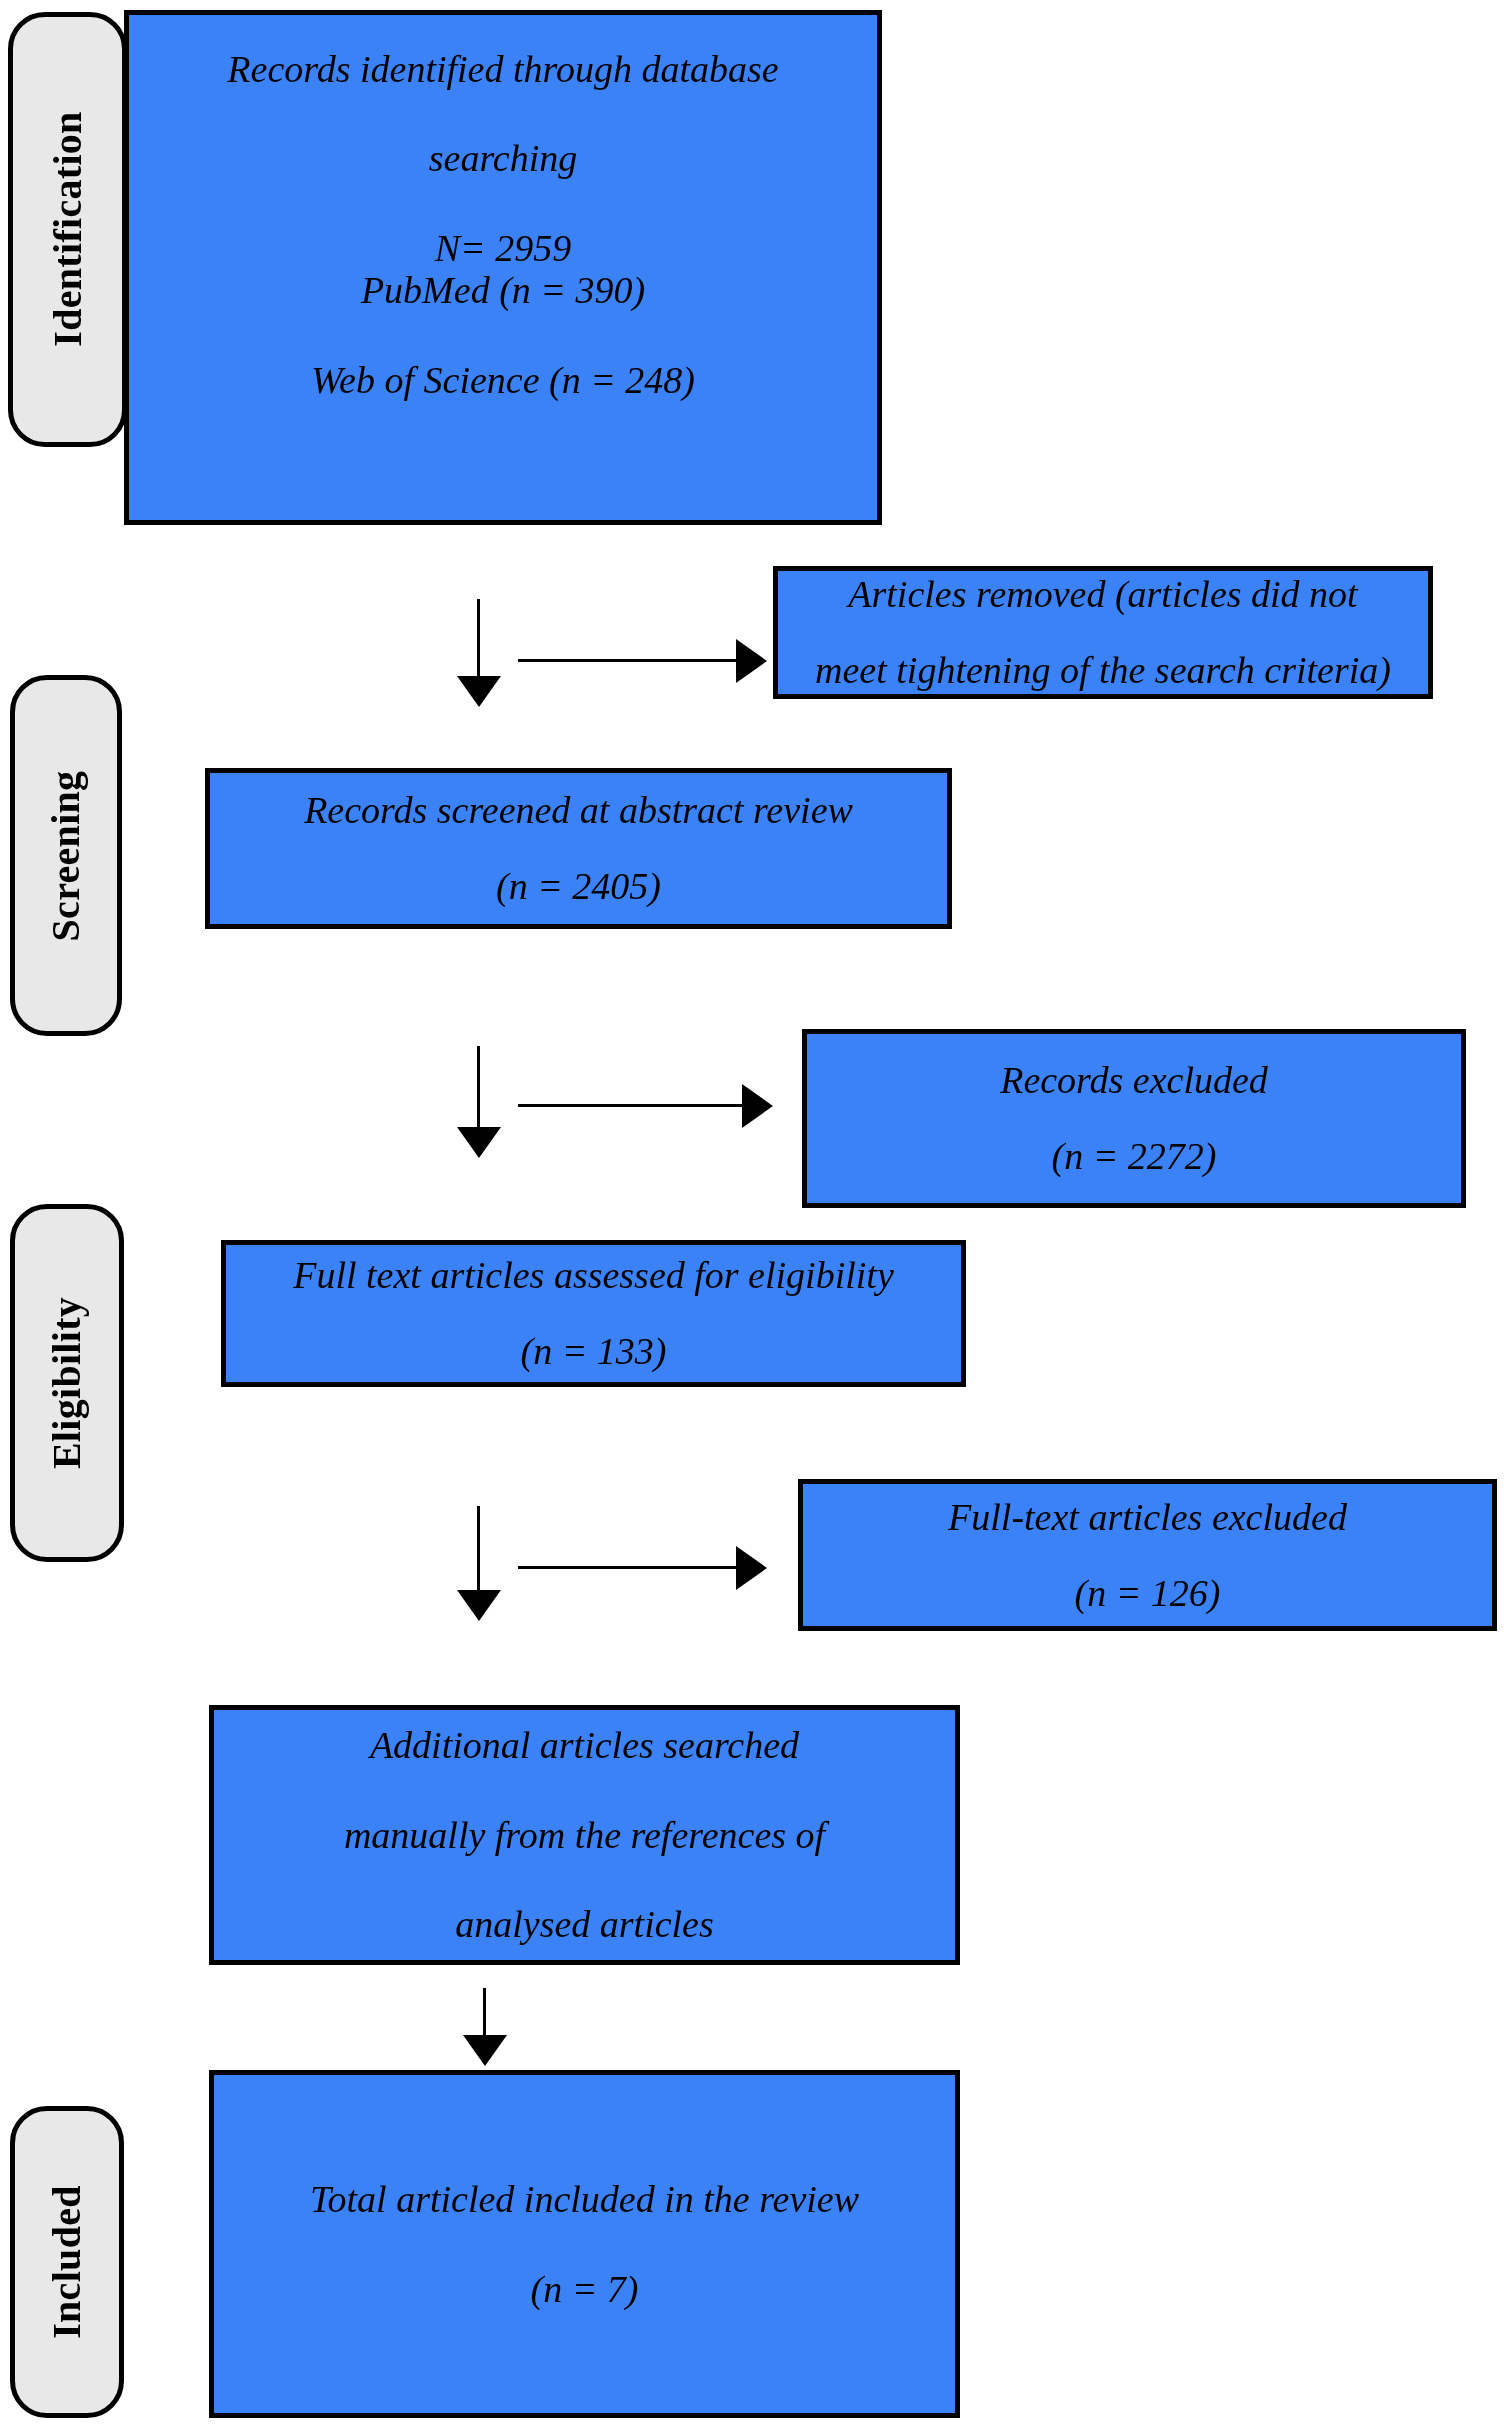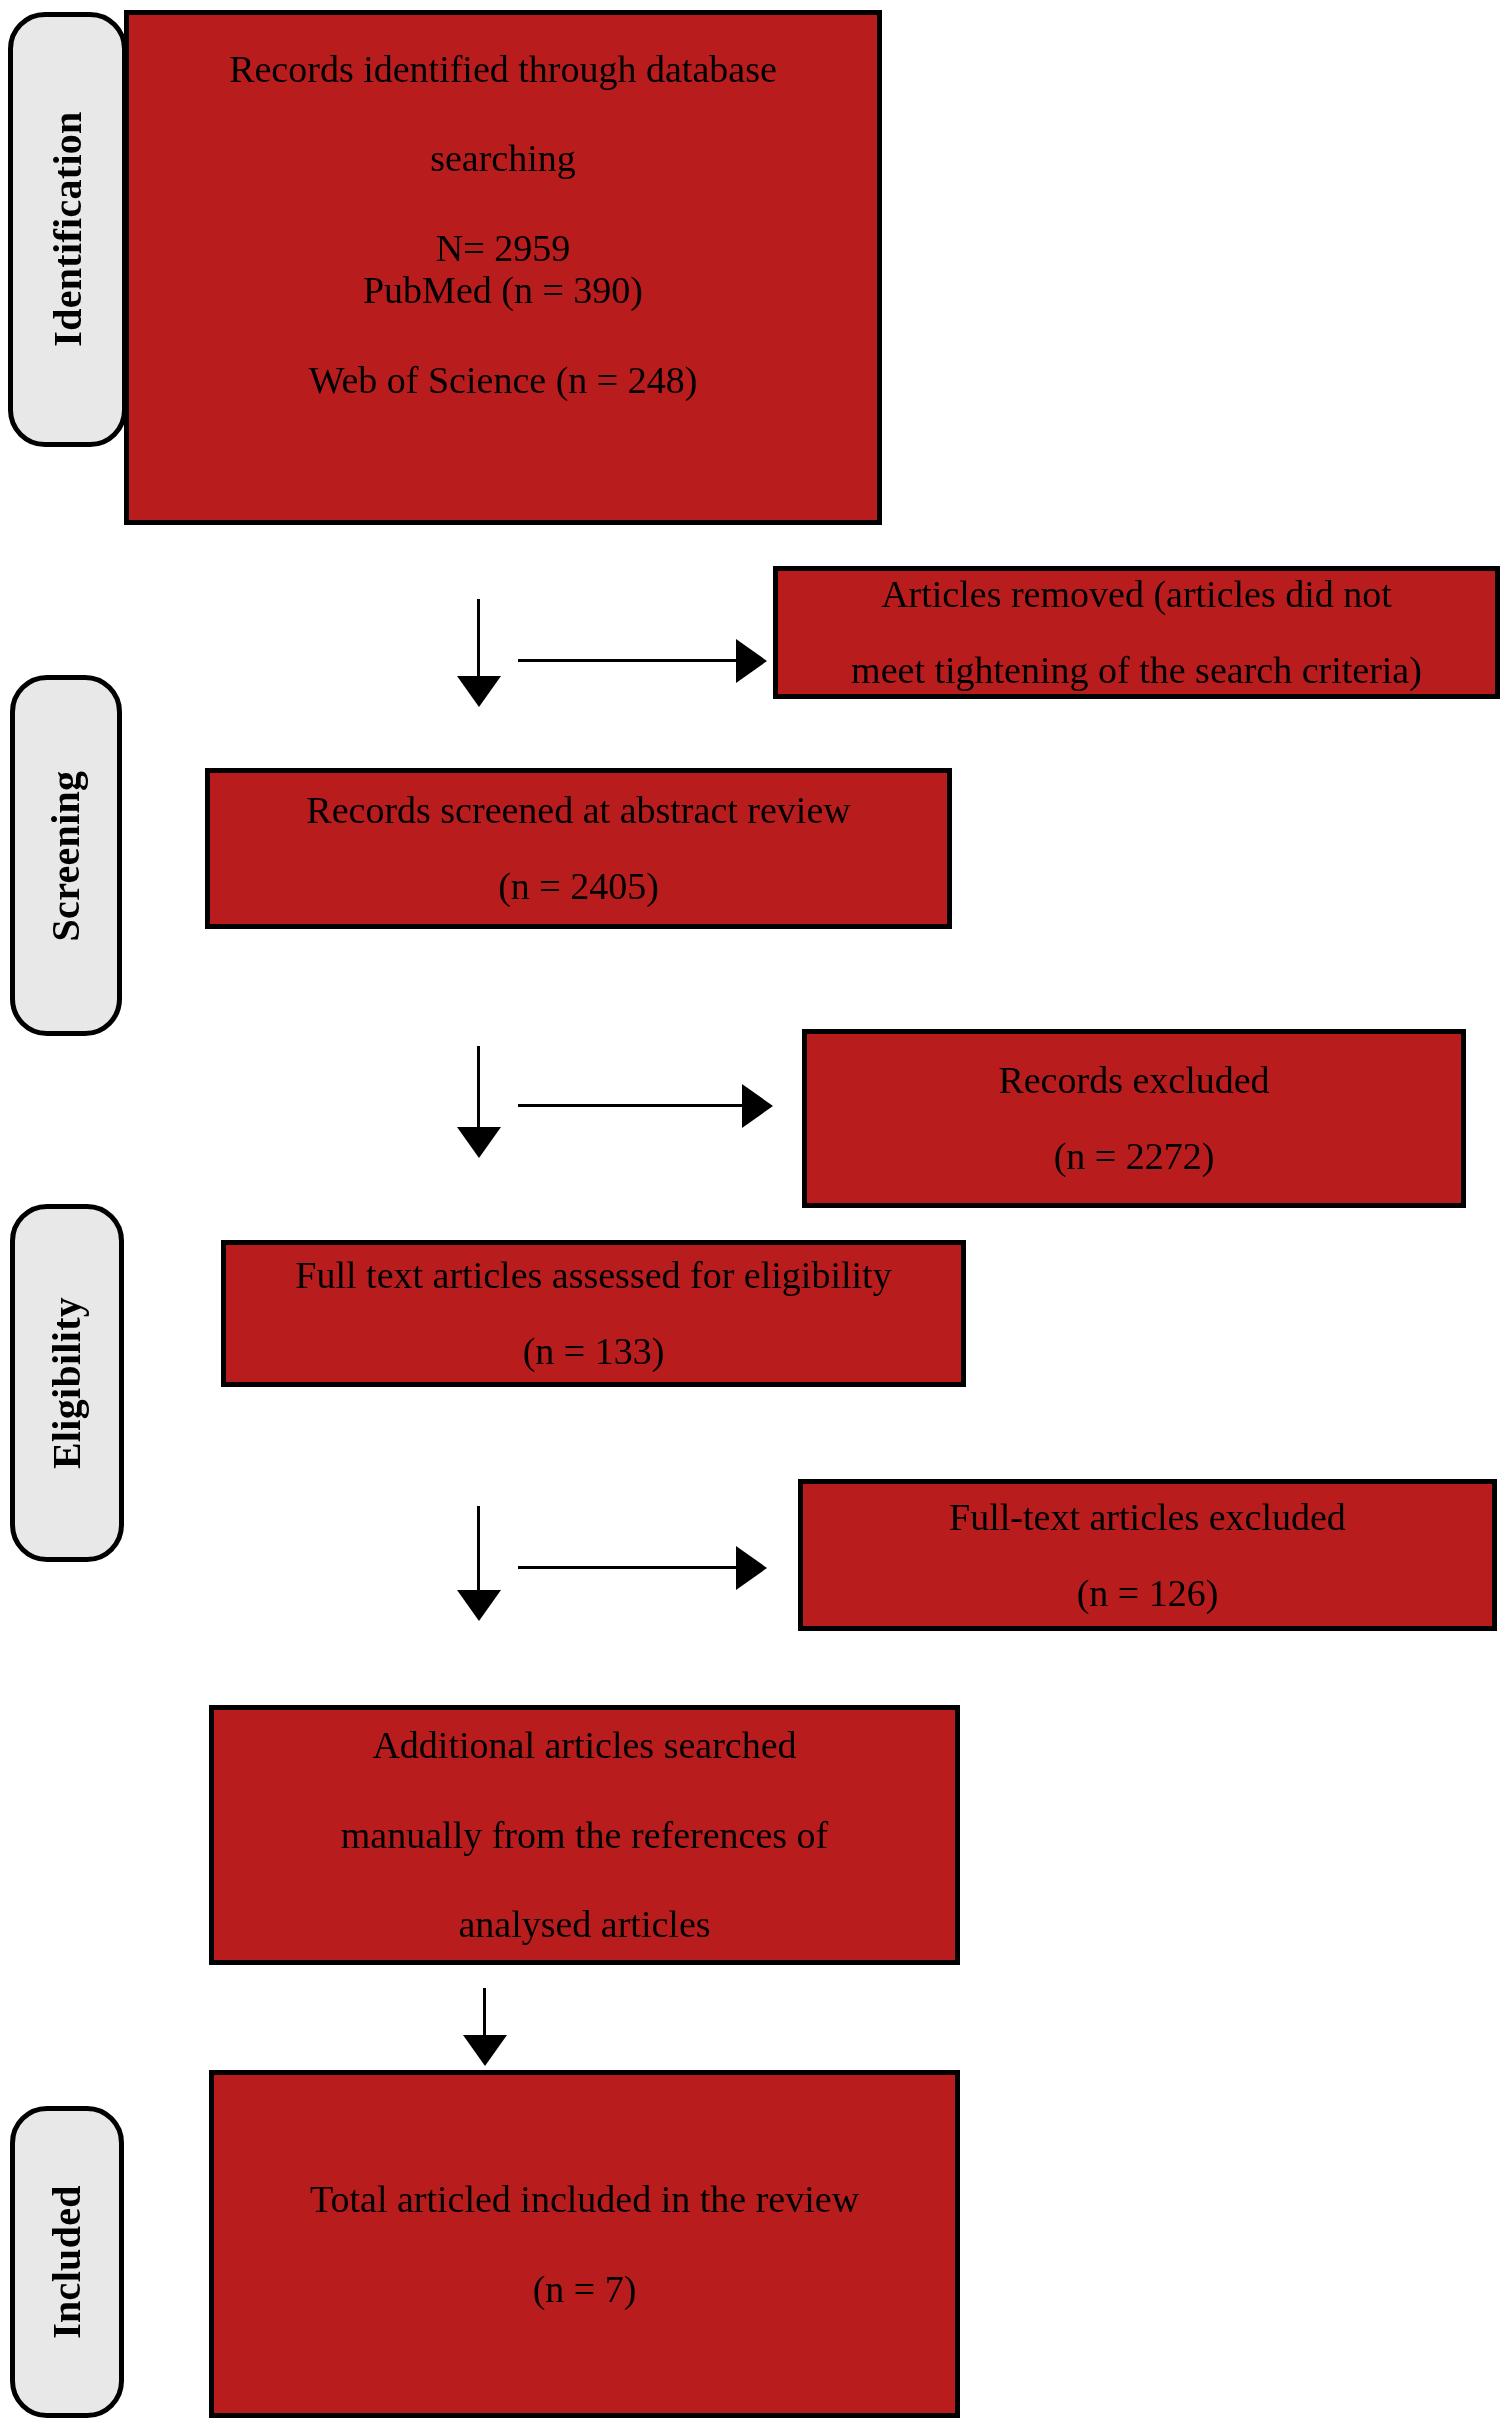--- a/index.html
+++ b/index.html
@@ -37,28 +37,29 @@
     font-size: 40px;
     font-weight: bold;
     letter-spacing: 0.3px;
     line-height: 1;
     color: #000000;
   }
 
   
   .flow-box {
     position: absolute;
-    background: #b91c1c;
+    background: #3b82f6;
     border: 5.7px solid #000000;
     box-sizing: border-box;
     display: flex;
     flex-direction: column;
     align-items: center;
     justify-content: center;
     z-index: 3;
+    font-style: italic;
   }
   .flow-box .line {
     font-size: 38px;
     line-height: 1.12;
     text-align: center;
     white-space: nowrap;
     color: #000000;
   }
   .flow-box .line.gap-md    { margin-top: 47px; }
   .flow-box .line.gap-sm    { margin-top: 33px; }
@@ -145,21 +146,21 @@
   <div class="arrow-v" style="left:457px; top:599px; width:43px; height:108px;">
     <div class="shaft" style="height:78px;"></div>
     <div class="head"></div>
   </div>
 
   <div class="arrow-h" style="left:518px; top:639px; width:249px; height:43px;">
     <div class="shaft" style="width:218px;"></div>
     <div class="head"></div>
   </div>
 
-  <div class="flow-box" style="left:773px; top:566px; width:727px; height:133px;justify-content:center;">
+  <div class="flow-box" style="left:773px; top:566px; width:660px; height:133px;justify-content:center;">
     <div class="line">Articles removed (articles did not</div>
     <div class="line gap-sm">meet tightening of the search criteria)</div>
   </div>
 
   <div class="flow-box" style="left:205px; top:768px; width:747px; height:161px;">
     <div class="line">Records screened at abstract review</div>
     <div class="line gap-sm">(n = 2405)</div>
   </div>
 
   <div class="arrow-v" style="left:457px; top:1046px; width:43px; height:112px;">

